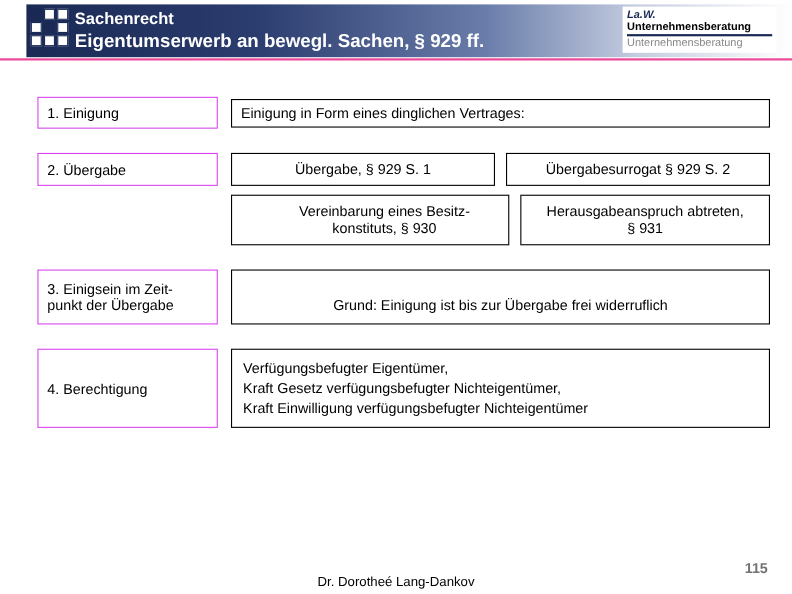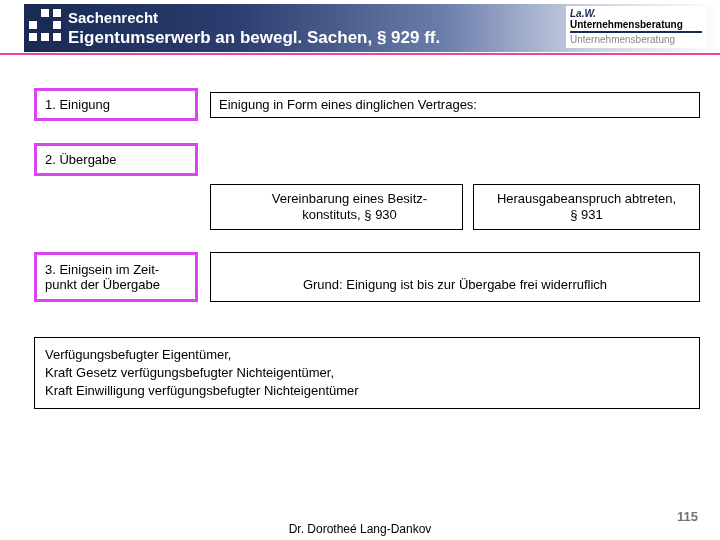--- a/index.html
+++ b/index.html
@@ -80,21 +80,21 @@
     bottom: 60px;
   }
   .row {
     display: flex;
     align-items: stretch;
     margin-bottom: 22px;
   }
   .left-box {
     width: 164px;
     flex-shrink: 0;
-    border: 3px solid #d946ef;
+    border: 1px solid #d946ef;
     padding: 6px 8px;
     font-size: 13px;
     display: flex;
     align-items: center;
     background: #fff;
     margin-right: 12px;
   }
   .right-area {
     flex: 1;
     display: flex;
@@ -127,21 +127,20 @@
     width: 164px;
     flex-shrink: 0;
     margin-right: 12px;
   }
   .multi-line {
     border: 1px solid #000;
     padding: 8px 10px;
     font-size: 13px;
     line-height: 18px;
     flex: 1;
-    margin-top: 13px;
   }
 
   .footer {
     position: absolute;
     bottom: 4px;
     width: 100%;
     text-align: center;
     font-size: 12px;
     color: #000;
   }
@@ -186,20 +185,26 @@
     <div class="left-box">1. Einigung</div>
     <div class="right-area">
       <div class="wide-box">
         <div>Einigung in Form eines dinglichen Vertrages:</div>
       </div>
     </div>
   </div>
 
   <div class="row">
     <div class="left-box">2. Übergabe</div>
+    <div class="right-area">
+      <div class="pair-row">
+        <div class="half-box">Übergabe, § 929 S. 1</div>
+        <div class="half-box">Übergabesurrogat § 929 S. 2</div>
+      </div>
+    </div>
   </div>
 
   <div class="row" style="margin-top:-14px;">
     <div class="spacer-left"></div>
     <div class="right-area">
       <div class="pair-row">
         <div class="half-box" style="white-space:pre-line;padding-left:34px;">Vereinbarung eines Besitz-
 konstituts, § 930</div>
         <div class="half-box" style="white-space:pre-line;">Herausgabeanspruch abtreten,
 § 931</div>
@@ -209,20 +214,21 @@
 
   <div class="row">
     <div class="left-box" style="white-space:pre-line;">3. Einigsein im Zeit-
 punkt der Übergabe</div>
     <div class="right-area">
       <div class="wide-box" style="text-align:center; padding-top:24px; padding-bottom:8px;">Grund: Einigung ist bis zur Übergabe frei widerruflich</div>
     </div>
   </div>
 
   <div class="row">
+    <div class="left-box">4. Berechtigung</div>
     <div class="multi-line" style="white-space:pre-line;">Verfügungsbefugter Eigentümer,
 Kraft Gesetz verfügungsbefugter Nichteigentümer,
 Kraft Einwilligung verfügungsbefugter Nichteigentümer</div>
   </div>
 
 </div>
 
 <div class="footer">Dr. Dorotheé Lang-Dankov</div>
 <div class="pagenum">115</div>
 

